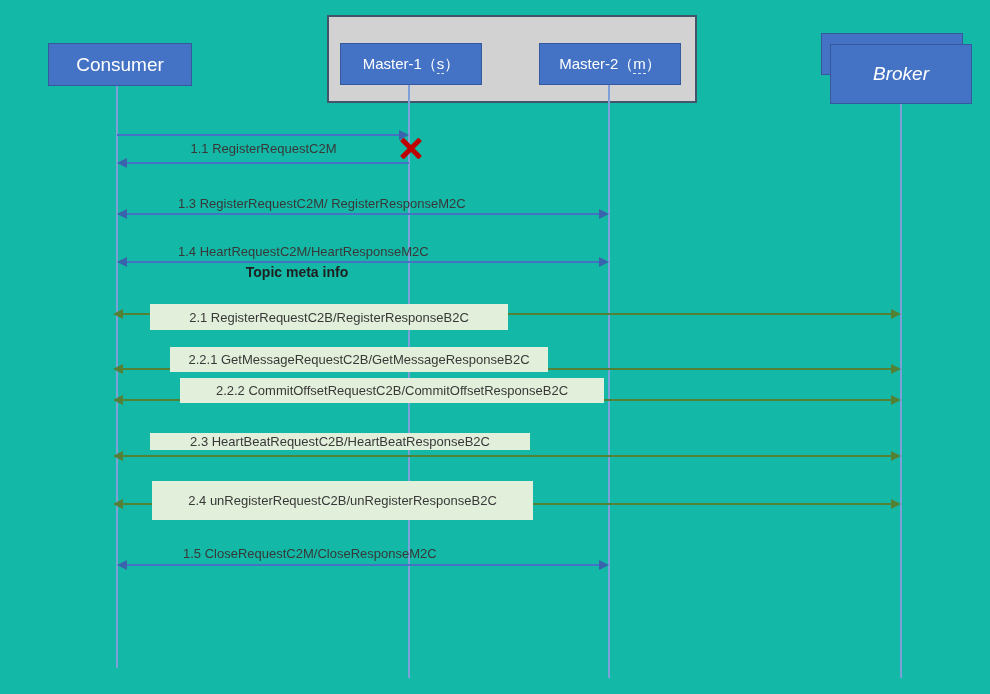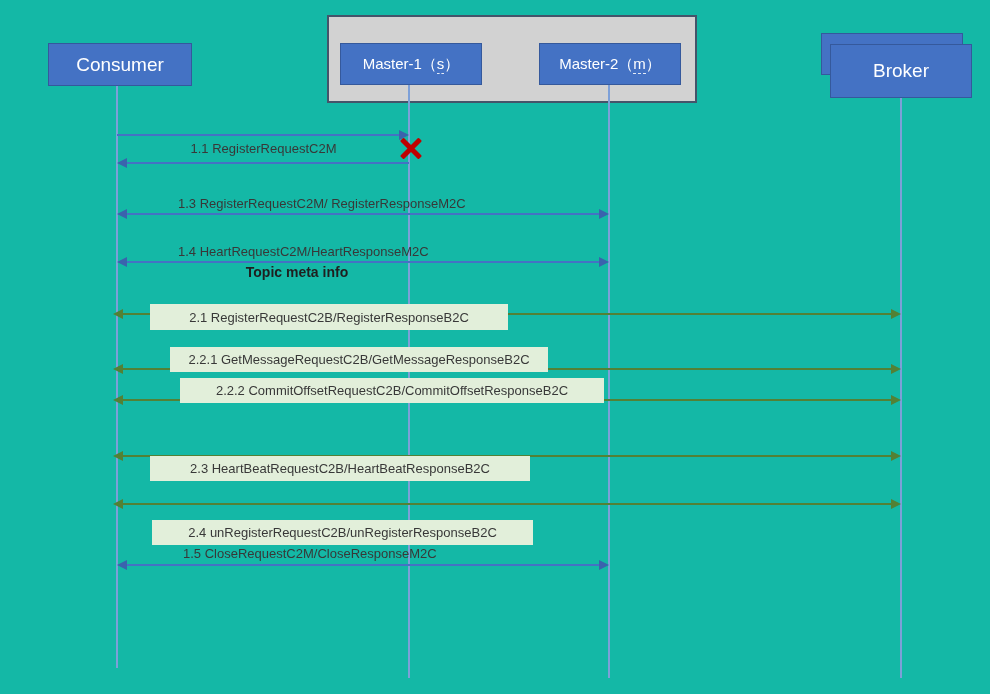--- a/index.html
+++ b/index.html
@@ -64,21 +64,21 @@
 
   <div class="actor small" style="left:340px; top:43px; width:142px; height:42px;">
     <span><span>Master-1（</span><span class="uline">s</span><span>）</span></span>
   </div>
 
   <div class="actor small" style="left:539px; top:43px; width:142px; height:42px;">
     <span><span>Master-2（</span><span class="uline">m</span><span>）</span></span>
   </div>
 
   <div class="actor" style="left:821px; top:33px; width:142px; height:42px;"></div>
-  <div class="actor big" style="left:830px; top:44px; width:142px; height:54px;">
+  <div class="actor big" style="left:830px; top:44px; width:142px; height:60px;font-style:italic;">
     <span>Broker</span>
   </div>
 
   <div class="label center" style="left:117px; top:117px; width:293px;margin-top:24px;">1.1 RegisterRequestC2M</div>
   <div class="msg-line blue-bg" style="left:117px; top:134px; width:283px;"></div>
   <div class="head br" style="left:399px; top:130px;"></div>
 
   <div class="msg-line blue-bg" style="left:127px; top:162px; width:282px;"></div>
   <div class="head bl" style="left:117px; top:158px;"></div>
 
@@ -110,25 +110,25 @@
   <div class="glabel" style="left:170px; top:347px; width:378px; height:25px;">2.2.1 GetMessageRequestC2B/GetMessageResponseB2C</div>
 
   <div class="msg-line green-bg" style="left:123px; top:399px; width:769px;"></div>
   <div class="head gl" style="left:113px; top:395px;"></div>
   <div class="head gr" style="left:891px; top:395px;"></div>
   <div class="glabel" style="left:180px; top:378px; width:424px; height:25px;">2.2.2 CommitOffsetRequestC2B/CommitOffsetResponseB2C</div>
 
   <div class="msg-line green-bg" style="left:123px; top:455px; width:769px;"></div>
   <div class="head gl" style="left:113px; top:451px;"></div>
   <div class="head gr" style="left:891px; top:451px;"></div>
-  <div class="glabel" style="left:150px; top:456px; width:380px; height:25px;">2.3 HeartBeatRequestC2B/HeartBeatResponseB2C</div>
+  <div class="glabel" style="left:150px; top:433px; width:380px; height:17px;">2.3 HeartBeatRequestC2B/HeartBeatResponseB2C</div>
 
   <div class="msg-line green-bg" style="left:123px; top:503px; width:769px;"></div>
   <div class="head gl" style="left:113px; top:499px;"></div>
   <div class="head gr" style="left:891px; top:499px;"></div>
-  <div class="glabel" style="left:152px; top:481px; width:381px; height:25px;margin-top:39px;">2.4 unRegisterRequestC2B/unRegisterResponseB2C</div>
+  <div class="glabel" style="left:152px; top:481px; width:381px; height:39px;">2.4 unRegisterRequestC2B/unRegisterResponseB2C</div>
 
   <div class="label" style="left:183px; top:546px;">1.5 CloseRequestC2M/CloseResponseM2C</div>
   <div class="msg-line blue-bg" style="left:127px; top:564px; width:472px;"></div>
   <div class="head bl" style="left:117px; top:560px;"></div>
   <div class="head br" style="left:599px; top:560px;"></div>
 
 </div>
 
 </body></html>

